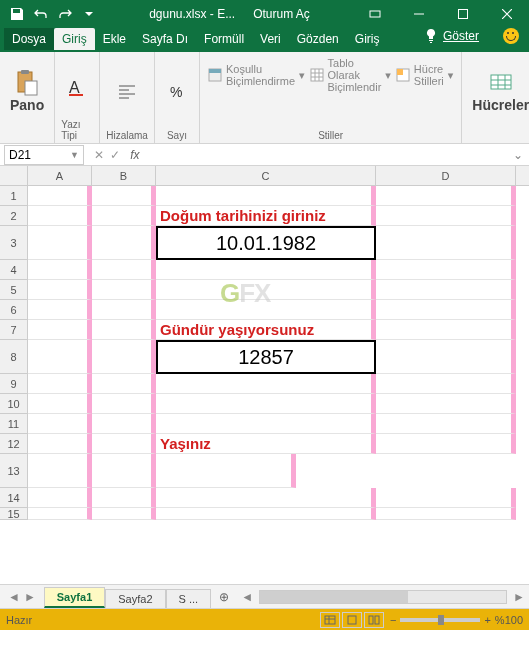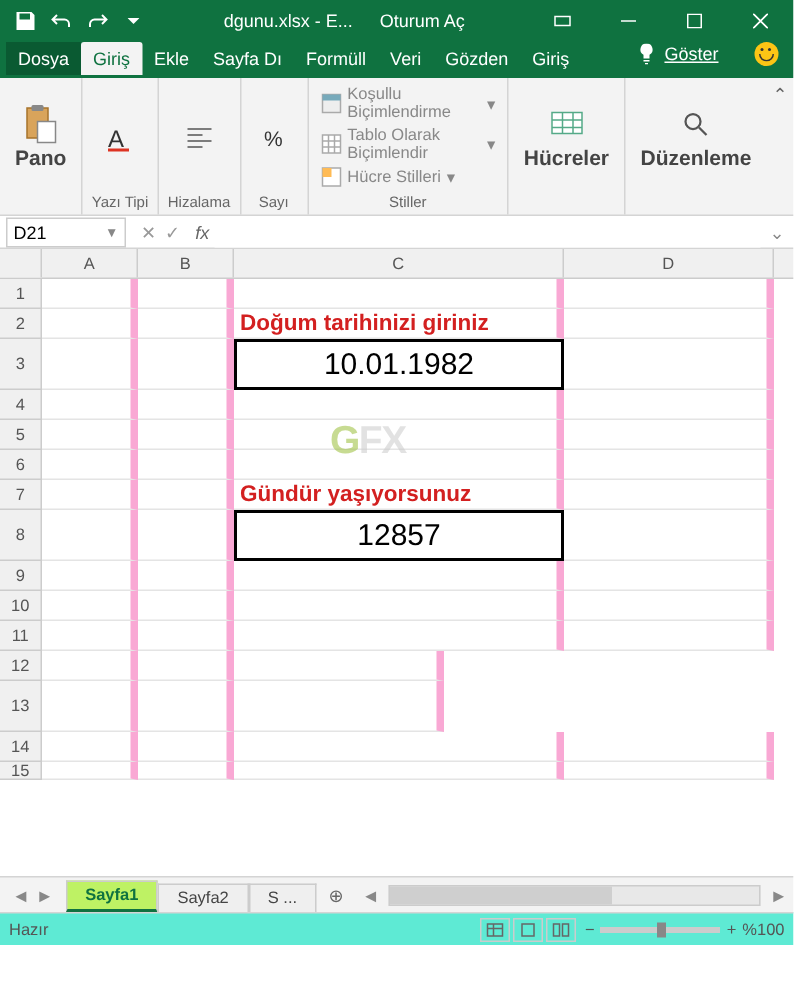--- a/index.html
+++ b/index.html
@@ -26,21 +26,21 @@
 
 
 .ribbon { height: 92px; background: #f3f3f3; border-bottom: 1px solid #d4d4d4; display: flex; }
 .rgroup { border-right: 1px solid #d4d4d4; display: flex; flex-direction: column; align-items: center; justify-content: flex-end; padding: 4px 6px 2px; }
 .rgroup-label { font-size: 10px; color: #666; margin-top: 2px; }
 .rgroup-body { flex: 1; display: flex; align-items: center; gap: 4px; }
 .ribbon-btn { display: flex; flex-direction: column; align-items: center; gap: 2px; padding: 2px 4px; }
 .ribbon-icon { width: 24px; height: 24px; display: flex; align-items: center; justify-content: center; }
 .ribbon-btn-label { font-size: 14px; color: #444; font-weight: bold; }
 .styles-group { flex: 1; }
-.styles-btns { display: flex; flex-direction: column; gap: 1px; font-size: 11px; color: #888; }
+.styles-btns { display: flex; flex-direction: row; gap: 1px; font-size: 11px; color: #888; }
 .styles-btn { display: flex; align-items: center; gap: 4px; padding: 1px 2px; }
 .styles-btn svg { flex-shrink: 0; }
 .collapse-arrow { align-self: flex-start; padding: 4px; color: #666; }
 
 
 .namebox-row { height: 22px; border-bottom: 1px solid #d4d4d4; display: flex; align-items: center; background: #fff; }
 .namebox { width: 80px; height: 20px; border: 1px solid #ccc; margin: 0 4px; padding: 0 4px; font-size: 12px; display: flex; align-items: center; justify-content: space-between; }
 .fx-btns { display: flex; gap: 6px; color: #999; padding: 0 6px; }
 .fx-label { font-style: italic; color: #666; padding: 0 4px; }
 .formula-input { flex: 1; height: 20px; border: none; outline: none; font-size: 12px; }
@@ -61,28 +61,28 @@
 .boxcell { font-size: 20px; font-weight: 500; justify-content: center; }
 .thick-box { border: 2px solid #000 !important; }
 .watermark { position: absolute; left: 220px; top: 112px; font-size: 26px; font-weight: bold; color: #ccc; opacity: 0.55; pointer-events: none; letter-spacing: -1px; }
 .watermark .g { color: #9bbf3a; }
 
 
 .sheetbar { height: 24px; background: #f3f3f3; border-top: 1px solid #d4d4d4; display: flex; align-items: center; }
 .sheet-nav { display: flex; gap: 4px; padding: 0 8px; color: #888; }
 .sheettabs { display: flex; align-items: flex-end; height: 100%; }
 .sheettab { padding: 3px 12px; font-size: 11px; border: 1px solid #ccc; border-bottom: none; background: #efefef; color: #444; }
-.sheettab.active { background: #bef264; border-bottom: 2px solid #0f7240; color: #0f7240; font-weight: bold; }
+.sheettab.active { background: #fef9c3; border-bottom: 2px solid #0f7240; color: #0f7240; font-weight: bold; }
 .sheet-add { padding: 0 8px; color: #666; }
 .sheet-scroll { flex: 1; display: flex; align-items: center; justify-content: flex-end; padding: 0 4px; gap: 2px; }
 .hscroll { flex: 1; height: 14px; background: #e8e8e8; border: 1px solid #ccc; margin: 0 4px; position: relative; }
 .hthumb { position: absolute; left: 0; top: 0; width: 60%; height: 100%; background: #cfcfcf; }
 
 
-.statusbar { height: 22px; background: #5eead4; border-top: 1px solid #d4d4d4; display: flex; align-items: center; font-size: 11px; color: #555; padding: 0 6px; }
+.statusbar { height: 22px; background: #eab308; border-top: 1px solid #d4d4d4; display: flex; align-items: center; font-size: 11px; color: #555; padding: 0 6px; }
 .statusbar .spacer { flex: 1; }
 .viewbtns { display: flex; gap: 2px; margin: 0 6px; }
 .viewbtn { width: 20px; height: 16px; border: 1px solid #ccc; display: flex; align-items: center; justify-content: center; }
 .zoom { display: flex; align-items: center; gap: 4px; }
 .zslider { width: 80px; height: 4px; background: #ccc; position: relative; }
 .zthumb { position: absolute; left: 38px; top: -3px; width: 6px; height: 10px; background: #888; }
 
 svg { display: block; }
 </style>
 </head>
@@ -370,20 +370,21 @@
         <div class="rowhdr">11</div>
         <div class="cell colA"></div>
         <div class="cell colB"></div>
         <div class="cell colC"></div>
         <div class="cell colD"></div>
       </div>
     <div class="row">
         <div class="rowhdr">12</div>
         <div class="cell colA"></div>
         <div class="cell colB"></div>
+        <div class="cell colC label-red">Yaşınız</div>
         <div class="cell colD"></div>
       </div>
     <div class="row tall">
         <div class="rowhdr">13</div>
         <div class="cell colA"></div>
         <div class="cell colB"></div>
         <div class="cell colD"></div>
       </div>
     <div class="row">
         <div class="rowhdr">14</div>

